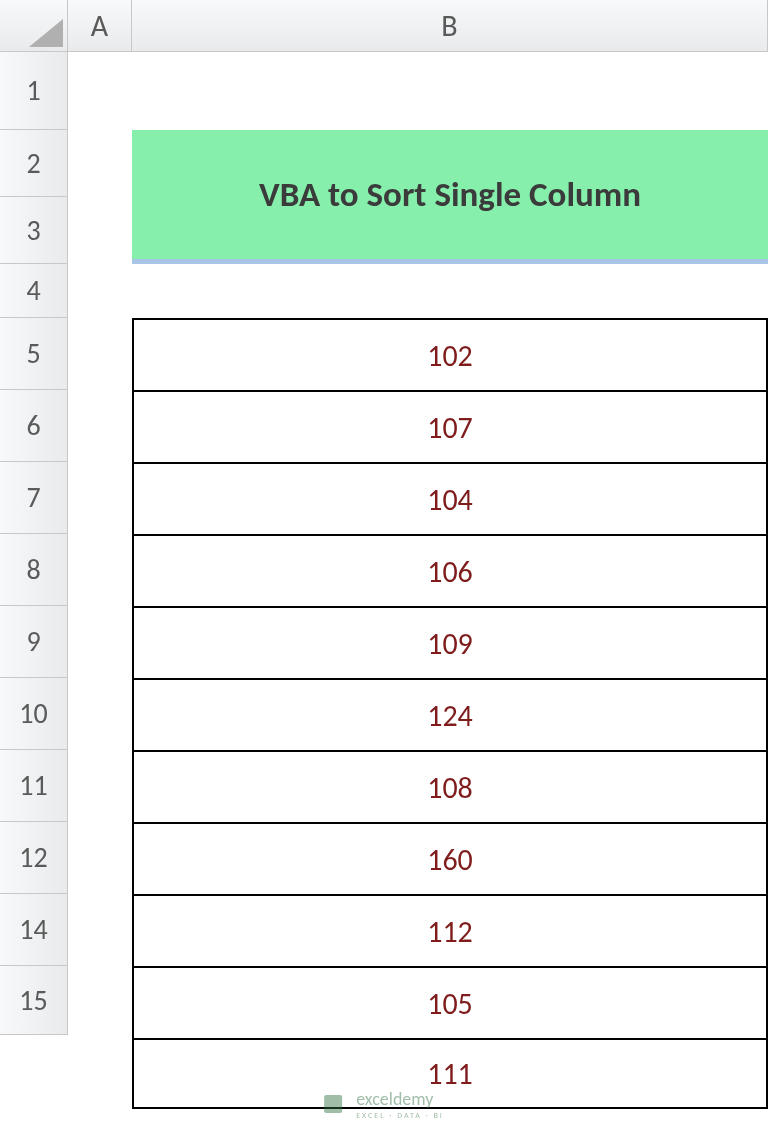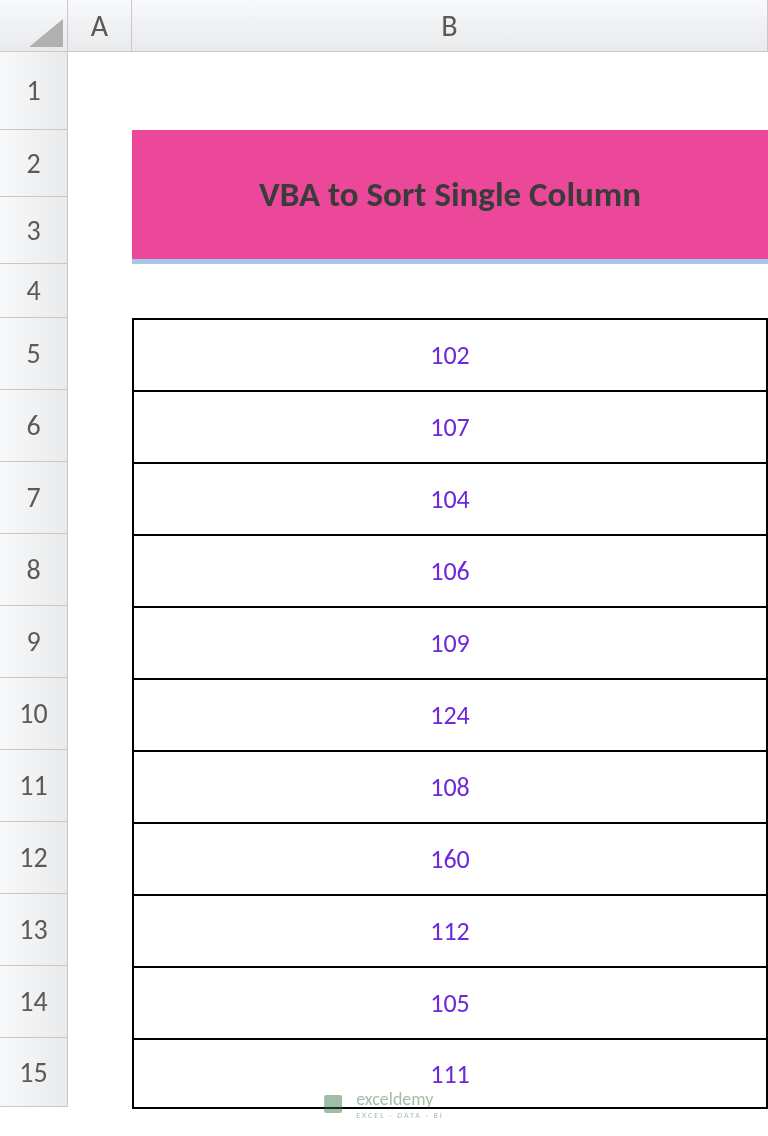--- a/index.html
+++ b/index.html
@@ -71,21 +71,21 @@
   .content-overlay {
     position: absolute;
     left: 132px;
     top: 52px;
     width: 636px;
   }
 
   .title-block {
     margin-top: 78px;
     height: 134px;
-    background: #ec4899;
+    background: #86efac;
     display: flex;
     align-items: center;
     justify-content: center;
     text-align: center;
     font-size: 35px;
     color: #3b3b3b;
     font-weight: 600;
     line-height: 1.35;
     border-bottom: 5px solid #a8c5e8;
     padding: 0 30px;
@@ -93,22 +93,22 @@
 
   .data-table {
     margin-top: 54px;
     width: 636px;
     border-collapse: collapse;
   }
   .data-table td {
     border: 2px solid #000000;
     height: 72px;
     text-align: center;
-    font-size: 26px;
-    color: #6d28d9;
+    font-size: 30px;
+    color: #7f1d1d;
     font-weight: 400;
   }
   .data-table tr:last-child td {
     height: 69px;
   }
 
   .watermark {
     position: absolute;
     bottom: 16px;
     left: 50%;
@@ -150,21 +150,20 @@
     <div class="row-header row-h-title">3</div>
     <div class="row-header row-h-4">4</div>
     <div class="row-header row-h-data">5</div>
     <div class="row-header row-h-data">6</div>
     <div class="row-header row-h-data">7</div>
     <div class="row-header row-h-data">8</div>
     <div class="row-header row-h-data">9</div>
     <div class="row-header row-h-data">10</div>
     <div class="row-header row-h-data">11</div>
     <div class="row-header row-h-data">12</div>
-    <div class="row-header row-h-data">13</div>
     <div class="row-header row-h-data">14</div>
     <div class="row-header row-h-15">15</div>
   </div>
 </div>
 
 <div class="content-overlay">
   <div class="title-block">
     <div>
       <span>VBA to Sort Single Column</span><br>
     </div>

